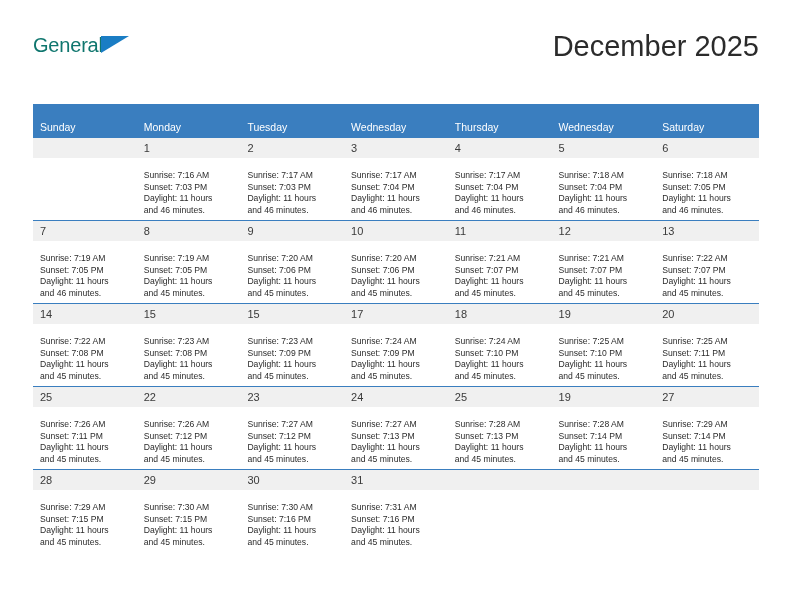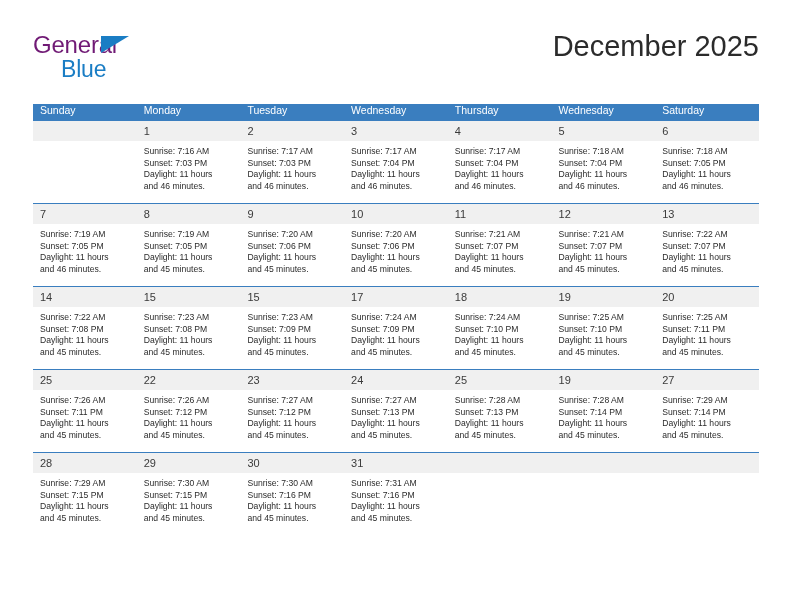--- a/index.html
+++ b/index.html
@@ -35,22 +35,22 @@
     top: 4px;
     width: 200px;
     height: 56px;
   }
   .logo-row1 {
     position: relative;
     height: 26px;
     line-height: 26px;
   }
   .logo-general {
-    font-size: 24px;
-    color: #701a75;
+    font-size: 20px;
+    color: #0f766e;
     letter-spacing: -0.2px;
   }
   .logo-tri {
     position: absolute;
     left: 68px;
     top: 4px;
     width: 0;
     height: 0;
     border-left: 28px solid #1a7dc4;
     border-bottom: 17px solid transparent;
@@ -93,21 +93,21 @@
     width: 726px;
     border-collapse: collapse;
     table-layout: fixed;
   }
   .calendar th {
     background: #3a7ebf;
     color: #ffffff;
     font-size: 10.5px;
     font-weight: normal;
     text-align: left;
-    padding: 0 0 5px 7px;
+    padding: 17px 0 5px 7px;
     height: 11px;
     border: none;
   }
   .calendar td {
     width: 103.7px;
     vertical-align: top;
     padding: 0;
     border: none;
     border-top: 1px solid #3a7ebf;
     background: #ffffff;
@@ -124,42 +124,41 @@
     font-size: 11px;
     color: #3a3a3a;
     padding: 4px 0 4px 7px;
     height: 12px;
     line-height: 12px;
   }
   .daynum.empty {
     color: transparent;
   }
   .cellbody {
-    padding: 5px 6px 0 7px;
+    padding: 12px 6px 0 7px;
     font-size: 8.6px;
     line-height: 11.7px;
     color: #2b2b2b;
   }
   .cellbody div {
     white-space: nowrap;
   }
 </style>
 </head>
 <body>
 
 <div class="page">
 
   <div class="header">
 
     <div class="logo">
       <div class="logo-row1">
         <span class="logo-general">General</span>
         <span class="logo-tri"></span>
       </div>
-      <div class="logo-row2">Blue</div>
     </div>
 
     <div class="titles">
       <div class="cal-title">December 2025</div>
     </div>
 
   </div>
 
   <table class="calendar">
     <thead>

